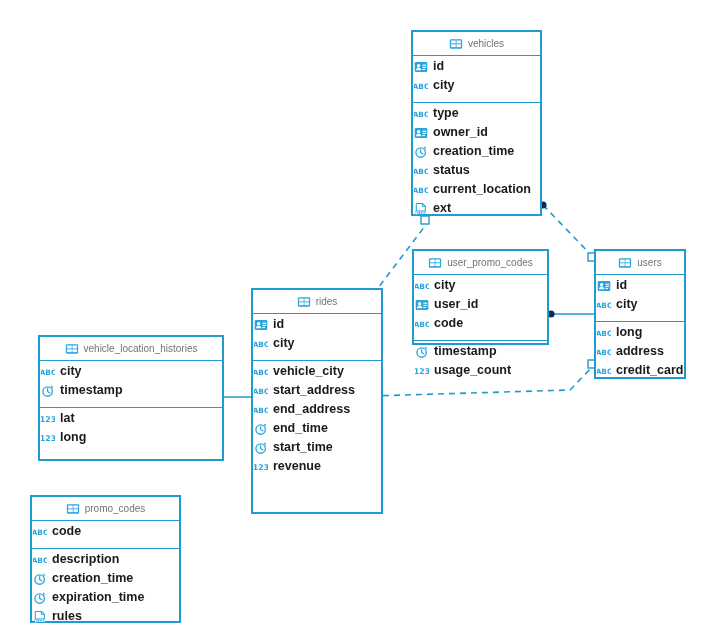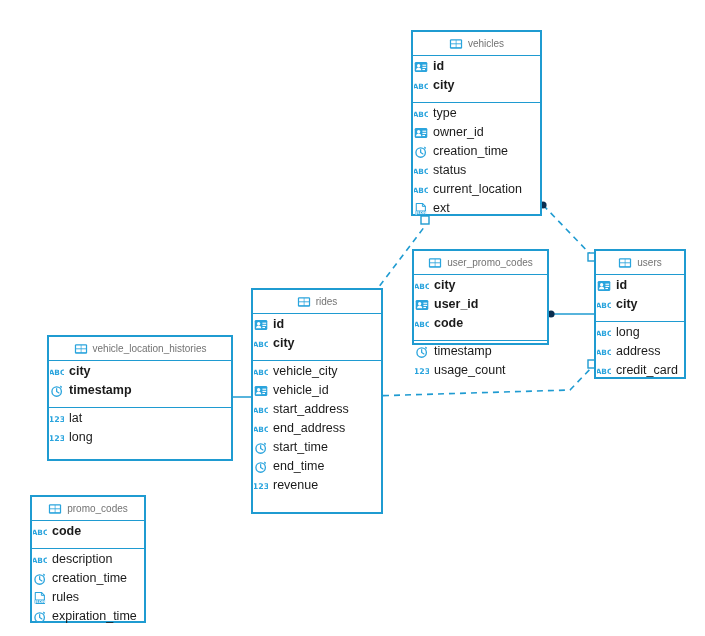--- a/index.html
+++ b/index.html
@@ -70,20 +70,21 @@
     gap: 5px;
     height: 19px;
     padding: 0 5px 0 1px;
     box-sizing: border-box;
     white-space: nowrap;
   }
   .col-name {
     font-size: 12.5px;
     color: #1a1a1a;
     line-height: 1;
+    font-weight: bold;
   }
   .col-row.pk .col-name {
     font-weight: bold;
   }
 
   .ic {
     width: 14px;
     height: 14px;
     flex: 0 0 14px;
     display: block;
@@ -336,66 +337,55 @@
         </div>
         <div class="tbl-section cols">
           <div class="col-row">
             <svg viewBox="0 0 16 16" class="ic">
               <text x="8" y="11.4" font-family="DejaVu Sans, sans-serif" font-size="8.4" font-weight="bold" fill="#2aa4dd" text-anchor="middle">ABC</text>
             </svg>
             <span class="col-name">vehicle_city</span>
           </div>
           <div class="col-row">
             <svg viewBox="0 0 16 16" class="ic">
-              <rect x="0.8" y="2.2" width="14.4" height="11.6" rx="1.6" fill="#2aa4dd"></rect>
-              <circle cx="5.3" cy="6.6" r="1.9" fill="#ffffff"></circle>
-              <path d="M2.2 11.6c0.5-2 1.7-2.9 3.1-2.9s2.6 0.9 3.1 2.9z" fill="#ffffff"></path>
-              <rect x="9.6" y="5.3" width="4.3" height="1.3" fill="#ffffff"></rect>
-              <rect x="9.6" y="7.8" width="4.3" height="1.3" fill="#ffffff"></rect>
-              <rect x="9.6" y="10.2" width="3.0" height="1.3" fill="#ffffff"></rect>
-            </svg>
-            <span class="col-name">vehicle_id</span>
-          </div>
-          <div class="col-row">
-            <svg viewBox="0 0 16 16" class="ic">
               <text x="8" y="11.4" font-family="DejaVu Sans, sans-serif" font-size="8.4" font-weight="bold" fill="#2aa4dd" text-anchor="middle">ABC</text>
             </svg>
             <span class="col-name">start_address</span>
           </div>
           <div class="col-row">
             <svg viewBox="0 0 16 16" class="ic">
               <text x="8" y="11.4" font-family="DejaVu Sans, sans-serif" font-size="8.4" font-weight="bold" fill="#2aa4dd" text-anchor="middle">ABC</text>
             </svg>
             <span class="col-name">end_address</span>
           </div>
           <div class="col-row">
             <svg viewBox="0 0 16 16" class="ic">
               <circle cx="7.6" cy="8.6" r="5.4" fill="none" stroke="#2aa4dd" stroke-width="1.5"></circle>
               <path d="M7.6 5.2 L7.6 8.6 L10.2 10.2" fill="none" stroke="#2aa4dd" stroke-width="1.4" stroke-linecap="round"></path>
               <path d="M11.2 1.8 l2.6 1.1 -1.2 2.4 z" fill="#2aa4dd"></path>
             </svg>
+            <span class="col-name">end_time</span>
+          </div>
+          <div class="col-row">
+            <svg viewBox="0 0 16 16" class="ic">
+              <circle cx="7.6" cy="8.6" r="5.4" fill="none" stroke="#2aa4dd" stroke-width="1.5"></circle>
+              <path d="M7.6 5.2 L7.6 8.6 L10.2 10.2" fill="none" stroke="#2aa4dd" stroke-width="1.4" stroke-linecap="round"></path>
+              <path d="M11.2 1.8 l2.6 1.1 -1.2 2.4 z" fill="#2aa4dd"></path>
+            </svg>
             <span class="col-name">start_time</span>
           </div>
           <div class="col-row">
             <svg viewBox="0 0 16 16" class="ic">
-              <circle cx="7.6" cy="8.6" r="5.4" fill="none" stroke="#2aa4dd" stroke-width="1.5"></circle>
-              <path d="M7.6 5.2 L7.6 8.6 L10.2 10.2" fill="none" stroke="#2aa4dd" stroke-width="1.4" stroke-linecap="round"></path>
-              <path d="M11.2 1.8 l2.6 1.1 -1.2 2.4 z" fill="#2aa4dd"></path>
-            </svg>
-            <span class="col-name">end_time</span>
-          </div>
-          <div class="col-row">
-            <svg viewBox="0 0 16 16" class="ic">
               <text x="8" y="11.6" font-family="DejaVu Sans, sans-serif" font-size="9" font-weight="bold" fill="#2aa4dd" text-anchor="middle">123</text>
             </svg>
             <span class="col-name">revenue</span>
           </div>
         </div>
       </div>
-      <div class="table-node" style="left: 47px; top: 335px; width: 186px; height: 126px;">
+      <div class="table-node" style="left: 38px; top: 335px; width: 186px; height: 126px;">
         <div class="tbl-header">
           <svg viewBox="0 0 16 16" class="ic">
             <rect x="1" y="2.5" width="14" height="11" rx="1.5" fill="#2aa4dd"></rect>
             <rect x="2.4" y="4" width="5.3" height="3.3" fill="#ffffff"></rect>
             <rect x="8.5" y="4" width="5.1" height="3.3" fill="#ffffff"></rect>
             <rect x="2.4" y="8.3" width="5.3" height="3.3" fill="#ffffff"></rect>
             <rect x="8.5" y="8.3" width="5.1" height="3.3" fill="#ffffff"></rect>
           </svg>
           <span class="tbl-title">vehicle_location_histories</span>
         </div>
@@ -423,21 +413,21 @@
             <span class="col-name">lat</span>
           </div>
           <div class="col-row">
             <svg viewBox="0 0 16 16" class="ic">
               <text x="8" y="11.6" font-family="DejaVu Sans, sans-serif" font-size="9" font-weight="bold" fill="#2aa4dd" text-anchor="middle">123</text>
             </svg>
             <span class="col-name">long</span>
           </div>
         </div>
       </div>
-      <div class="table-node" style="left: 30px; top: 495px; width: 116px; height: 128px;">
+      <div class="table-node" style="left: 30px; top: 495px; width: 151px; height: 128px;">
         <div class="tbl-header">
           <svg viewBox="0 0 16 16" class="ic">
             <rect x="1" y="2.5" width="14" height="11" rx="1.5" fill="#2aa4dd"></rect>
             <rect x="2.4" y="4" width="5.3" height="3.3" fill="#ffffff"></rect>
             <rect x="8.5" y="4" width="5.1" height="3.3" fill="#ffffff"></rect>
             <rect x="2.4" y="8.3" width="5.3" height="3.3" fill="#ffffff"></rect>
             <rect x="8.5" y="8.3" width="5.1" height="3.3" fill="#ffffff"></rect>
           </svg>
           <span class="tbl-title">promo_codes</span>
         </div>
@@ -456,35 +446,35 @@
             </svg>
             <span class="col-name">description</span>
           </div>
           <div class="col-row">
             <svg viewBox="0 0 16 16" class="ic">
               <circle cx="7.6" cy="8.6" r="5.4" fill="none" stroke="#2aa4dd" stroke-width="1.5"></circle>
               <path d="M7.6 5.2 L7.6 8.6 L10.2 10.2" fill="none" stroke="#2aa4dd" stroke-width="1.4" stroke-linecap="round"></path>
               <path d="M11.2 1.8 l2.6 1.1 -1.2 2.4 z" fill="#2aa4dd"></path>
             </svg>
             <span class="col-name">creation_time</span>
+          </div>
+          <div class="col-row">
+            <svg viewBox="0 0 16 16" class="ic">
+              <circle cx="7.6" cy="8.6" r="5.4" fill="none" stroke="#2aa4dd" stroke-width="1.5"></circle>
+              <path d="M7.6 5.2 L7.6 8.6 L10.2 10.2" fill="none" stroke="#2aa4dd" stroke-width="1.4" stroke-linecap="round"></path>
+              <path d="M11.2 1.8 l2.6 1.1 -1.2 2.4 z" fill="#2aa4dd"></path>
+            </svg>
+            <span class="col-name">expiration_time</span>
           </div>
           <div class="col-row">
             <svg viewBox="0 0 16 16" class="ic">
               <path d="M2.6 1.6 h7.1 l3.3 3.3 v9.3 h-10.4 z" fill="#ffffff" stroke="#2aa4dd" stroke-width="1.2" stroke-linejoin="round"></path>
               <path d="M9.6 1.7 v3.3 h3.3" fill="none" stroke="#2aa4dd" stroke-width="1.1"></path>
               <rect x="2.0" y="9.6" width="11.8" height="5.0" rx="0.8" fill="#2aa4dd"></rect>
               <text x="7.9" y="13.9" font-family="DejaVu Sans, sans-serif" font-size="4.3" font-weight="bold" fill="#ffffff" text-anchor="middle">JSON</text>
             </svg>
             <span class="col-name">rules</span>
           </div>
-          <div class="col-row">
-            <svg viewBox="0 0 16 16" class="ic">
-              <circle cx="7.6" cy="8.6" r="5.4" fill="none" stroke="#2aa4dd" stroke-width="1.5"></circle>
-              <path d="M7.6 5.2 L7.6 8.6 L10.2 10.2" fill="none" stroke="#2aa4dd" stroke-width="1.4" stroke-linecap="round"></path>
-              <path d="M11.2 1.8 l2.6 1.1 -1.2 2.4 z" fill="#2aa4dd"></path>
-            </svg>
-            <span class="col-name">expiration_time</span>
-          </div>
         </div>
       </div>
     </div>
 
 </div>
 
 </body></html>

